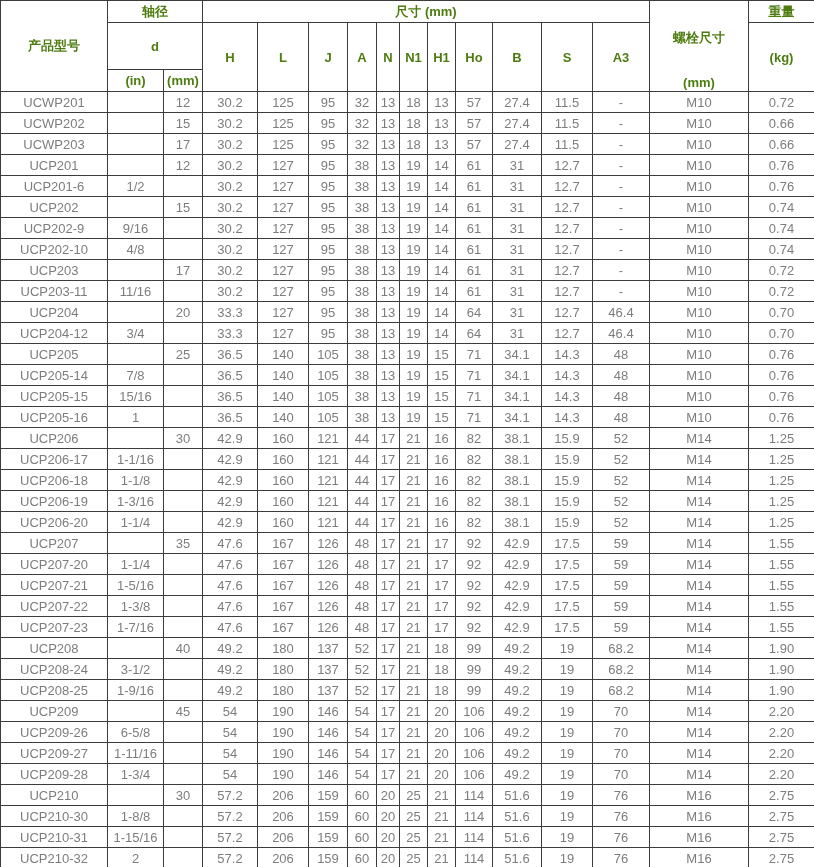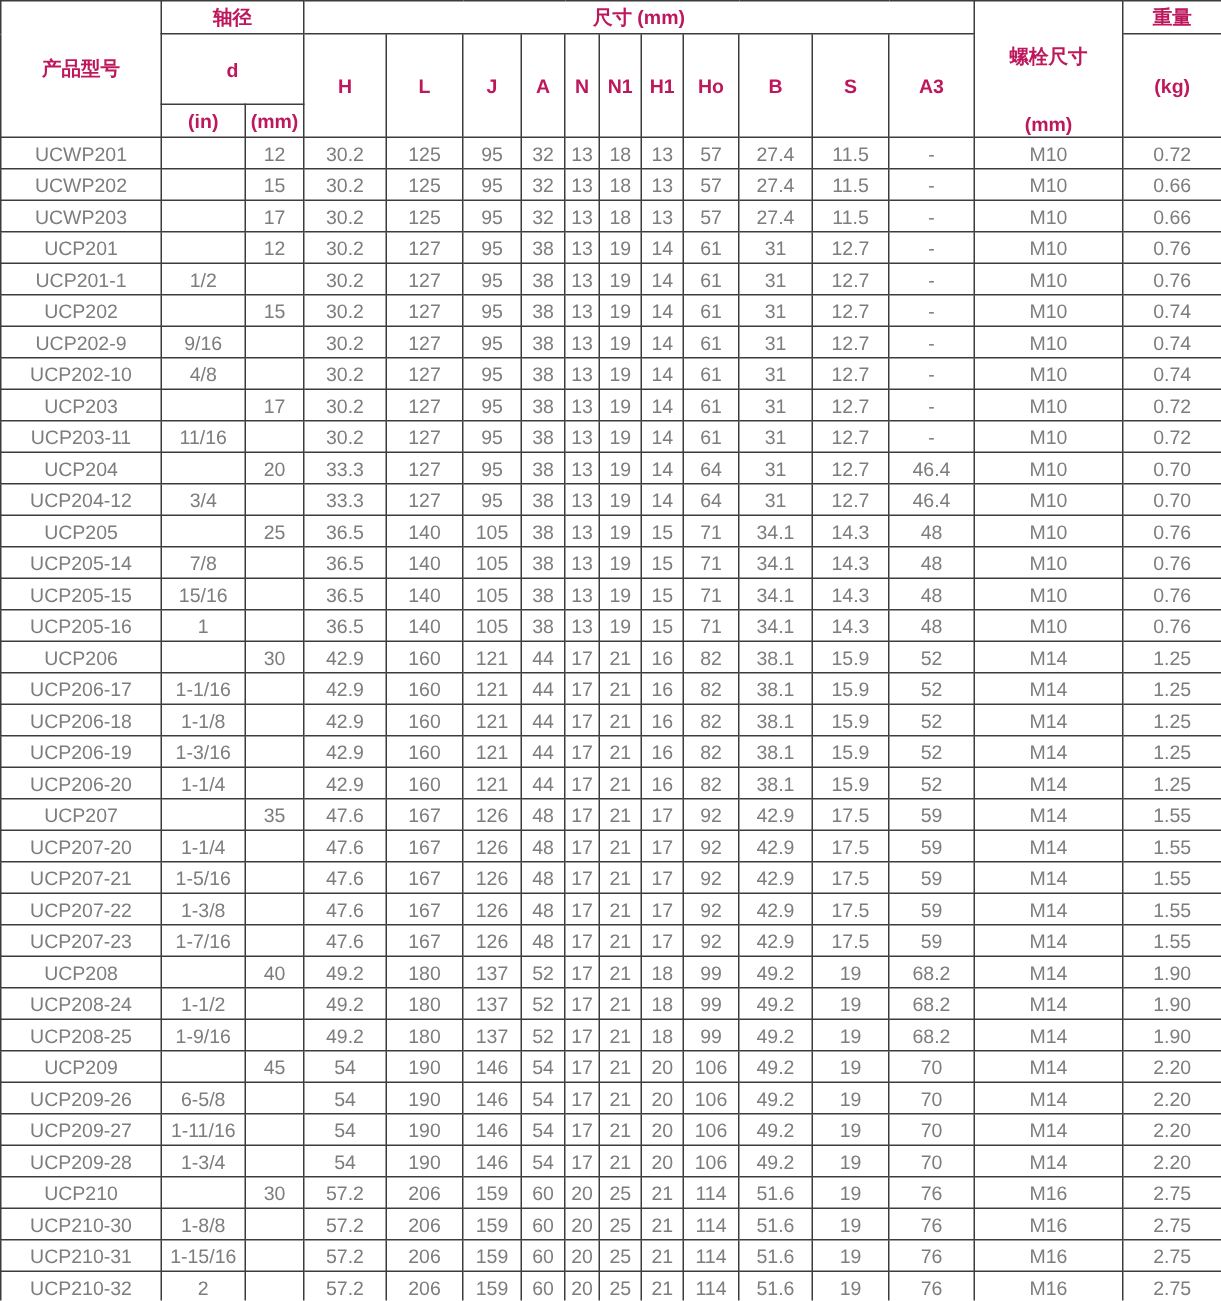--- a/index.html
+++ b/index.html
@@ -28,21 +28,21 @@
     border: 1px solid #3c3c3c;
     text-align: center;
     vertical-align: middle;
     padding: 0;
     overflow: hidden;
     white-space: nowrap;
   }
   table.spec-table thead th {
     font-weight: bold;
     height: 21px;
-    color: #be185d;
+    color: #4d7c0f;
   }
   table.spec-table tbody td {
     height: 20px;
     font-weight: normal;
   }
   .two-line div {
     line-height: 17px;
     margin-top: 28px;
   }
 </style>
@@ -167,21 +167,21 @@
           <td>19</td>
           <td>14</td>
           <td>61</td>
           <td>31</td>
           <td>12.7</td>
           <td>-</td>
           <td>M10</td>
           <td>0.76</td>
         </tr>
         <tr>
-          <td>UCP201-1</td>
+          <td>UCP201-6</td>
           <td>1/2</td>
           <td></td>
           <td>30.2</td>
           <td>127</td>
           <td>95</td>
           <td>38</td>
           <td>13</td>
           <td>19</td>
           <td>14</td>
           <td>61</td>
@@ -582,21 +582,21 @@
           <td>18</td>
           <td>99</td>
           <td>49.2</td>
           <td>19</td>
           <td>68.2</td>
           <td>M14</td>
           <td>1.90</td>
         </tr>
         <tr>
           <td>UCP208-24</td>
-          <td>1-1/2</td>
+          <td>3-1/2</td>
           <td></td>
           <td>49.2</td>
           <td>180</td>
           <td>137</td>
           <td>52</td>
           <td>17</td>
           <td>21</td>
           <td>18</td>
           <td>99</td>
           <td>49.2</td>

